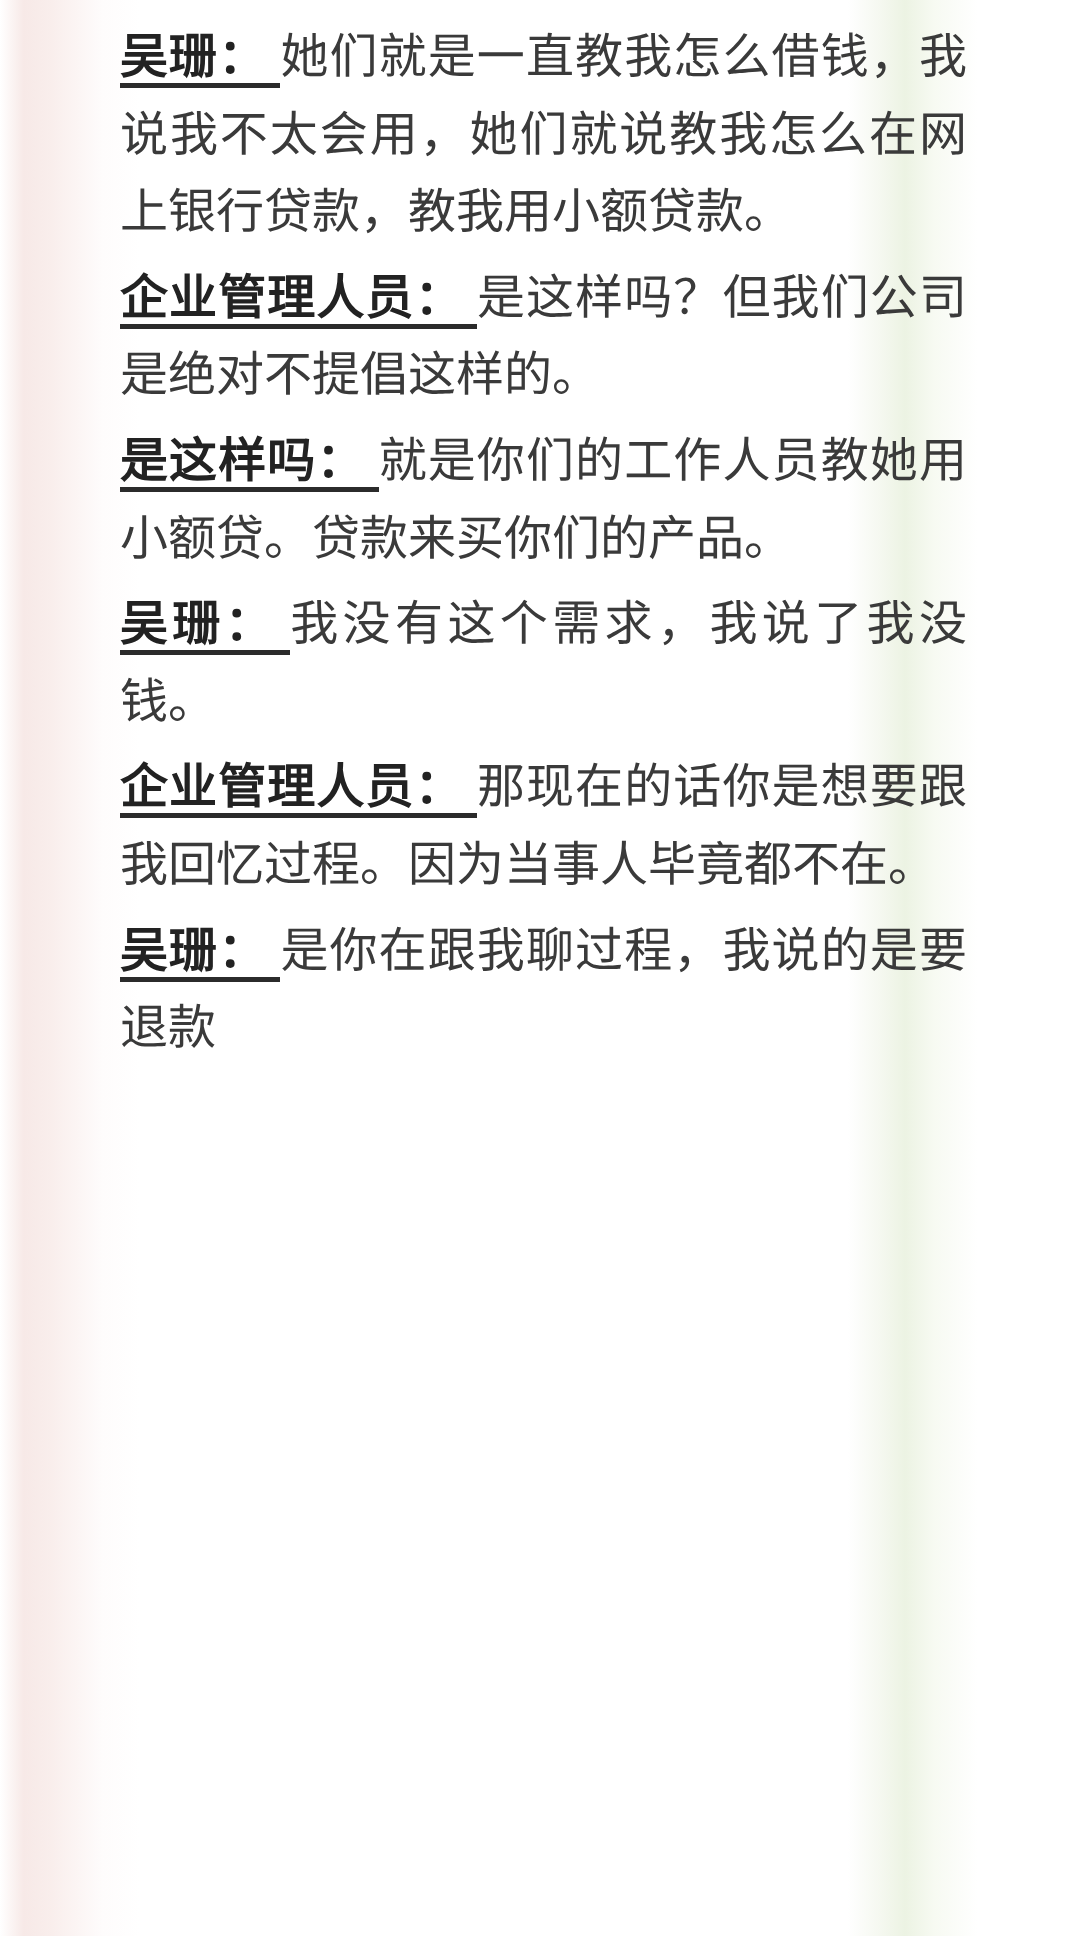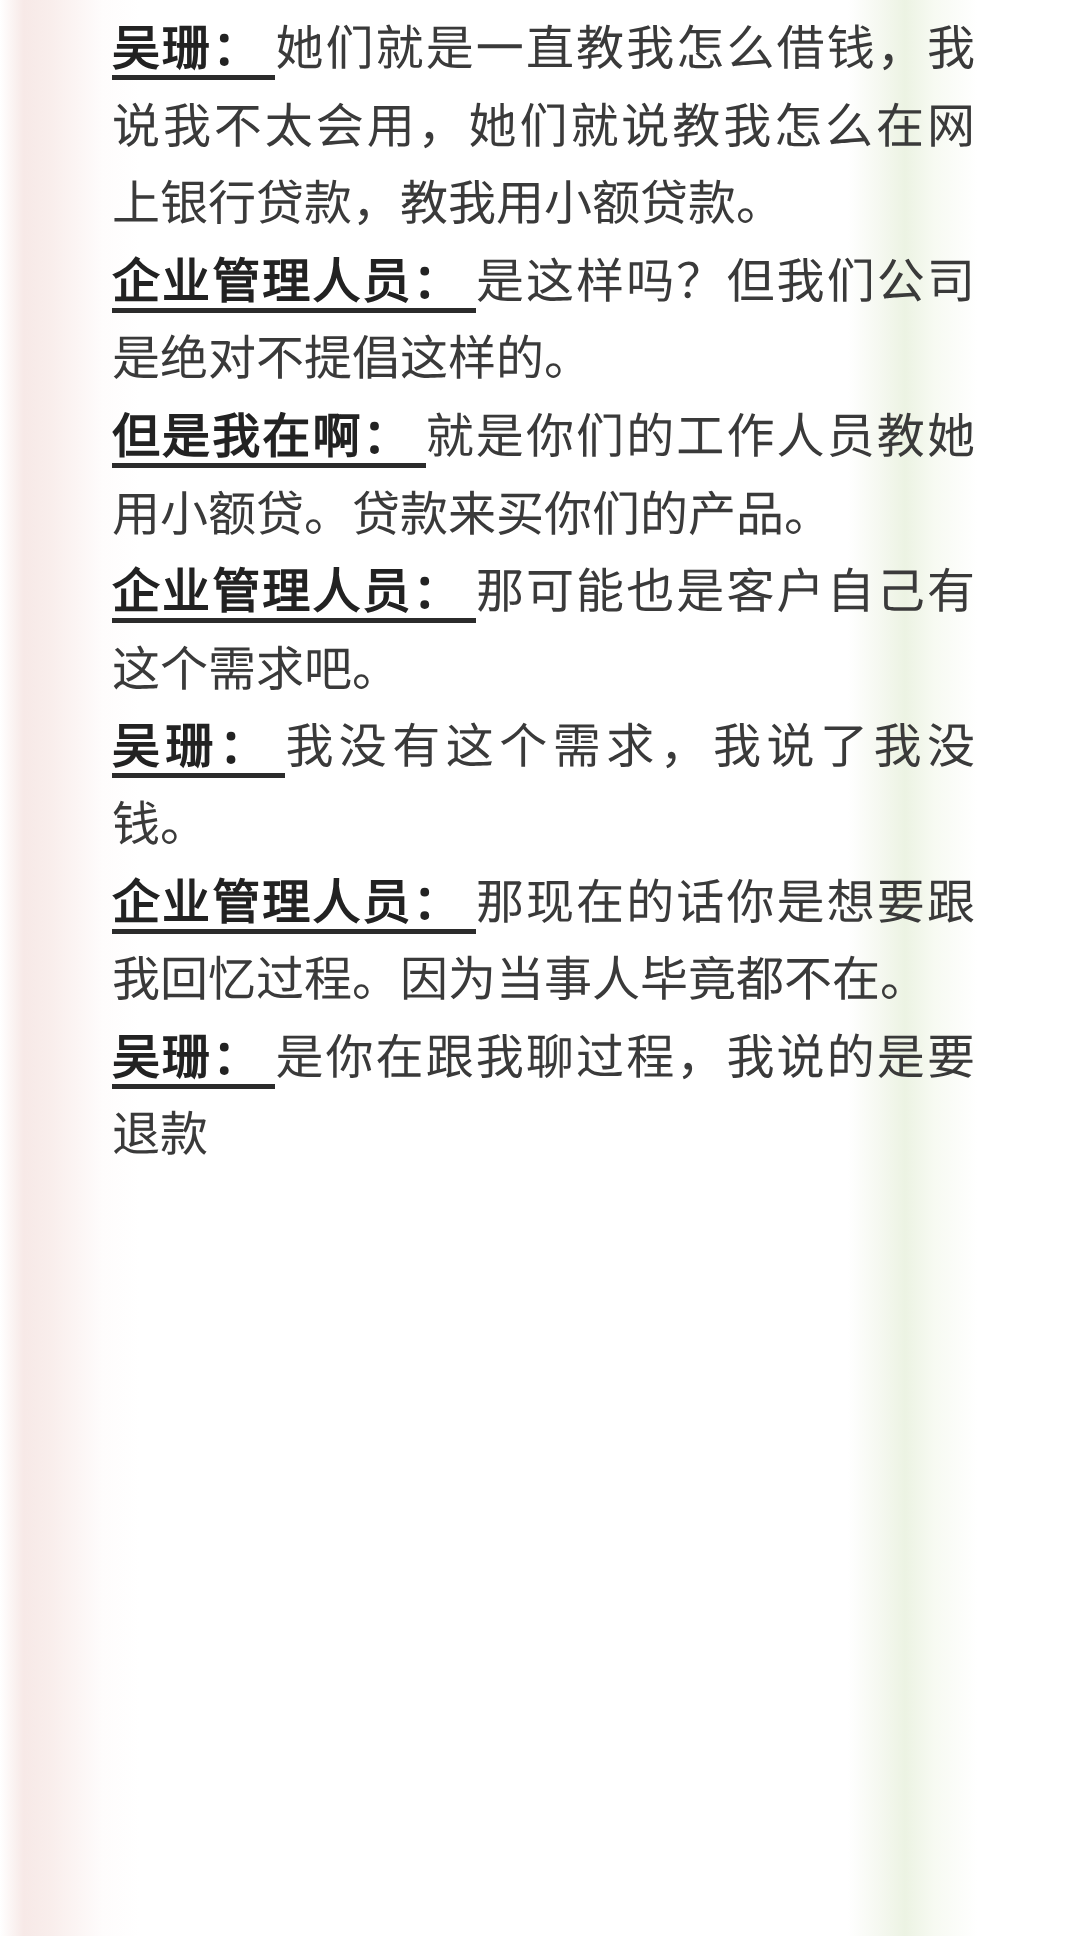--- a/index.html
+++ b/index.html
@@ -34,42 +34,41 @@
     width: 1080px;
     padding: 10px 105px 0 112px;
     font-size: 48px;
     line-height: 77.6px;
     color: var(--body-text, #3a3a3a);
     text-align: justify;
     line-break: strict;
     word-break: normal;
   }
   p.turn {
-    margin: 0;
+    margin: 8px;
     padding: 0;
   }
   .speaker {
     font-weight: 700;
     color: var(--speaker-text, #222222);
     border-bottom: 5px solid var(--underline, #2b2b2b);
     padding-right: 13px;
   }
 </style>
 </head>
 <body>
 
 <div class="page">
   <div class="content" id="transcript">
   <p class="turn"><span class="speaker">吴珊：</span><span class="utterance">她们就是一直教我怎么借钱，我说我不太会用，她们就说教我怎么在网上银行贷款，教我用小额贷款。</span></p>
 
   <p class="turn"><span class="speaker">企业管理人员：</span><span class="utterance">是这样吗？但我们公司是绝对不提倡这样的。</span></p>
 
-  <p class="turn"><span class="speaker">但是我在啊：</span><span class="utterance">就是你们的工作人员教她用小额贷。贷款来买你们的产品。</span></p>
+  <p class="turn"><span class="speaker">是这样吗：</span><span class="utterance">就是你们的工作人员教她用小额贷。贷款来买你们的产品。</span></p>
 
-  <p class="turn"><span class="speaker">企业管理人员：</span><span class="utterance">那可能也是客户自己有这个需求吧。</span></p>
 
   <p class="turn"><span class="speaker">吴珊：</span><span class="utterance">我没有这个需求，我说了我没钱。</span></p>
 
   <p class="turn"><span class="speaker">企业管理人员：</span><span class="utterance">那现在的话你是想要跟我回忆过程。因为当事人毕竟都不在。</span></p>
 
 
 
   <p class="turn"><span class="speaker">吴珊：</span><span class="utterance">是你在跟我聊过程，我说的是要退款</span></p>
 </div>
 </div>

